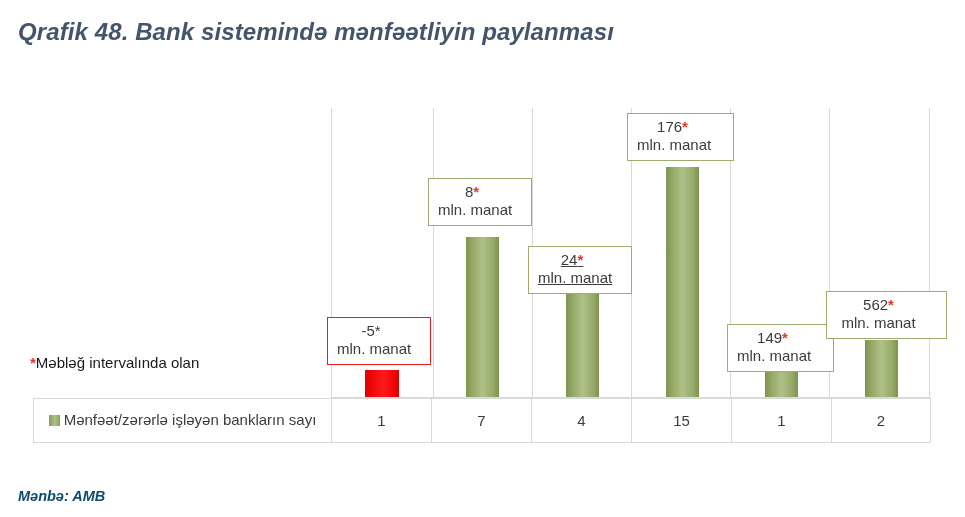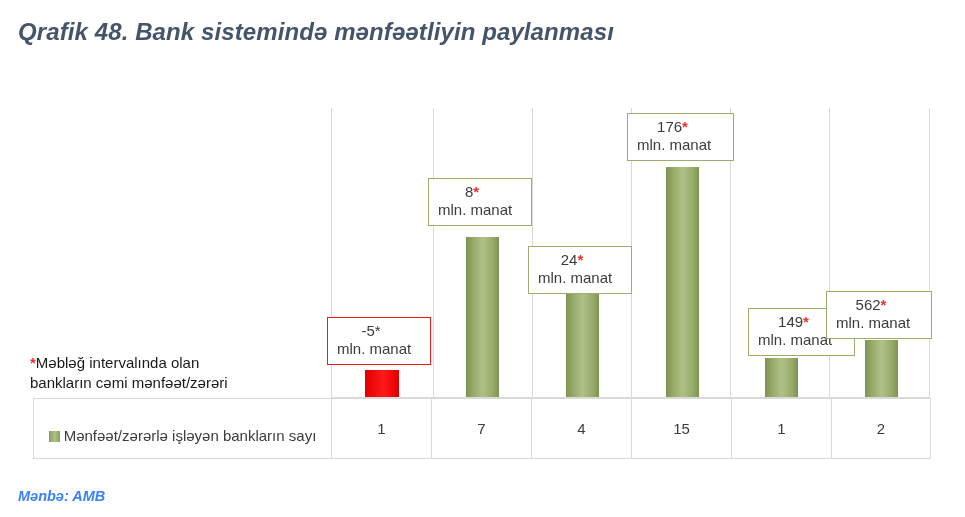--- a/index.html
+++ b/index.html
@@ -29,21 +29,21 @@
   }
 
   
   .source-note {
     position: absolute;
     left: 18px;
     top: 488px;
     font-size: 14.5px;
     font-style: italic;
     font-weight: bold;
-    color: #3b82f6;
+    color: #0c4a6e;
     white-space: nowrap;
   }
 
   
   .side-note {
     position: absolute;
     left: 30px;
     top: 331px;
     width: 292px;
     font-size: 15px;
@@ -142,21 +142,21 @@
     height: 25px;
     font-size: 14.5px;
   }
   .data-table .val-row td {
     height: 38px;
     font-size: 15px;
   }
   .data-table .legend-cell {
     width: 298px;
     text-align: center;
-    padding: 18px 6px 3px 6px;
+    padding: 2px 6px 3px 6px;
     line-height: 1.3;
   }
   .data-table .blank-cell {
     border-left: none;
     border-top: none;
     border-right: 1px solid #d9d9d9;
     border-bottom: 1px solid #d9d9d9;
     background: #ffffff;
   }
   .legend-swatch {
@@ -172,21 +172,20 @@
     color: #3c3c3c;
   }
 </style>
 </head>
 <body>
 
 <div class="chart-title">Qrafik 48. Bank sistemində mənfəətliyin paylanması</div>
 
 <div class="side-note">
   <span class="ast">*</span><span>Məbləğ intervalında  olan</span><br>
-  <span>bankların cəmi mənfəət/zərəri</span>
 </div>
 
 <div class="plot">
 
   <div class="gridline" style="left:0px;"></div>
   <div class="gridline" style="left:102px;"></div>
   <div class="gridline" style="left:201px;"></div>
   <div class="gridline" style="left:300px;"></div>
   <div class="gridline" style="left:399px;"></div>
   <div class="gridline" style="left:498px;"></div>
@@ -203,36 +202,36 @@
   <div class="callout negative" style="left:-4px; top:209px; width:104px;">
     <span>-5</span><span class="ast">*</span>
     <span class="unit">mln. manat</span>
   </div>
 
   <div class="callout" style="left:97px; top:70px; width:104px;">
     <span>8</span><span class="ast">*</span>
     <span class="unit">mln. manat</span>
   </div>
 
-  <div class="callout" style="left:197px; top:138px; width:104px;">
+  <div class="callout" style="left:197px; top:138px; width:104px;text-decoration:underline;">
     <span>24</span><span class="ast">*</span>
     <span class="unit">mln. manat</span>
   </div>
 
   <div class="callout" style="left:296px; top:5px; width:107px;">
     <span>176</span><span class="ast">*</span>
     <span class="unit">mln. manat</span>
   </div>
 
-  <div class="callout" style="left:396px; top:200px; width:107px;margin-left:21px;">
+  <div class="callout" style="left:396px; top:216px; width:107px;">
     <span>149</span><span class="ast">*</span>
     <span class="unit">mln. manat</span>
   </div>
 
-  <div class="callout" style="left:495px; top:183px; width:106px;">
+  <div class="callout" style="left:495px; top:183px; width:121px;">
     <span>562</span><span class="ast">*</span>
     <span class="unit">mln. manat</span>
   </div>
 </div>
 
 <table class="data-table">
   <colgroup>
     <col style="width:298px;">
     <col style="width:100px;">
     <col style="width:100px;">

